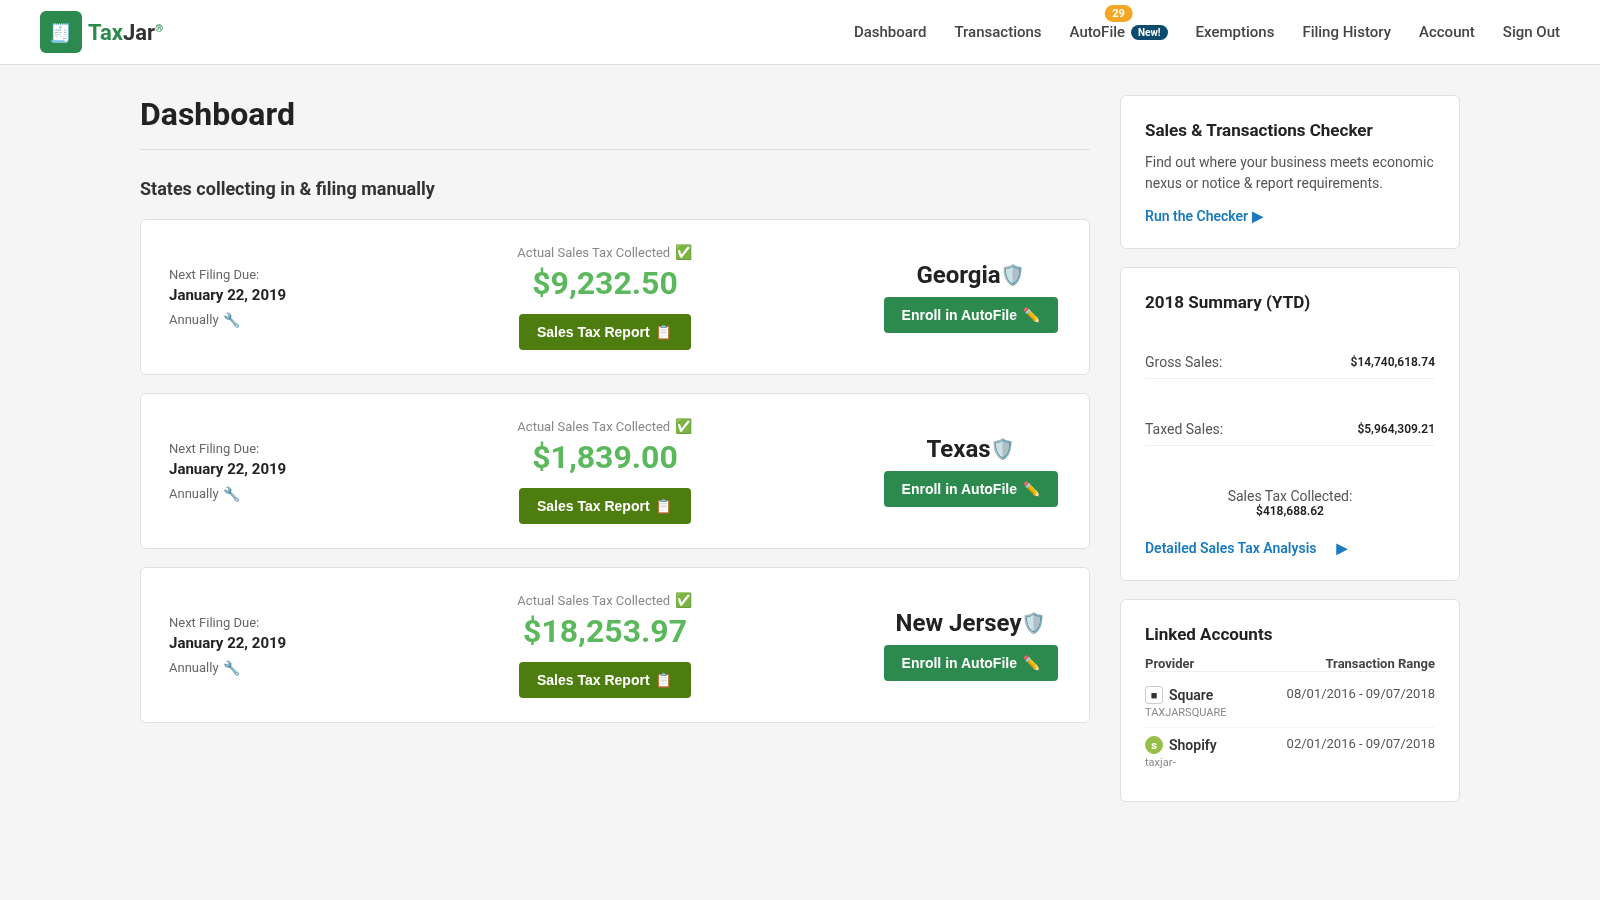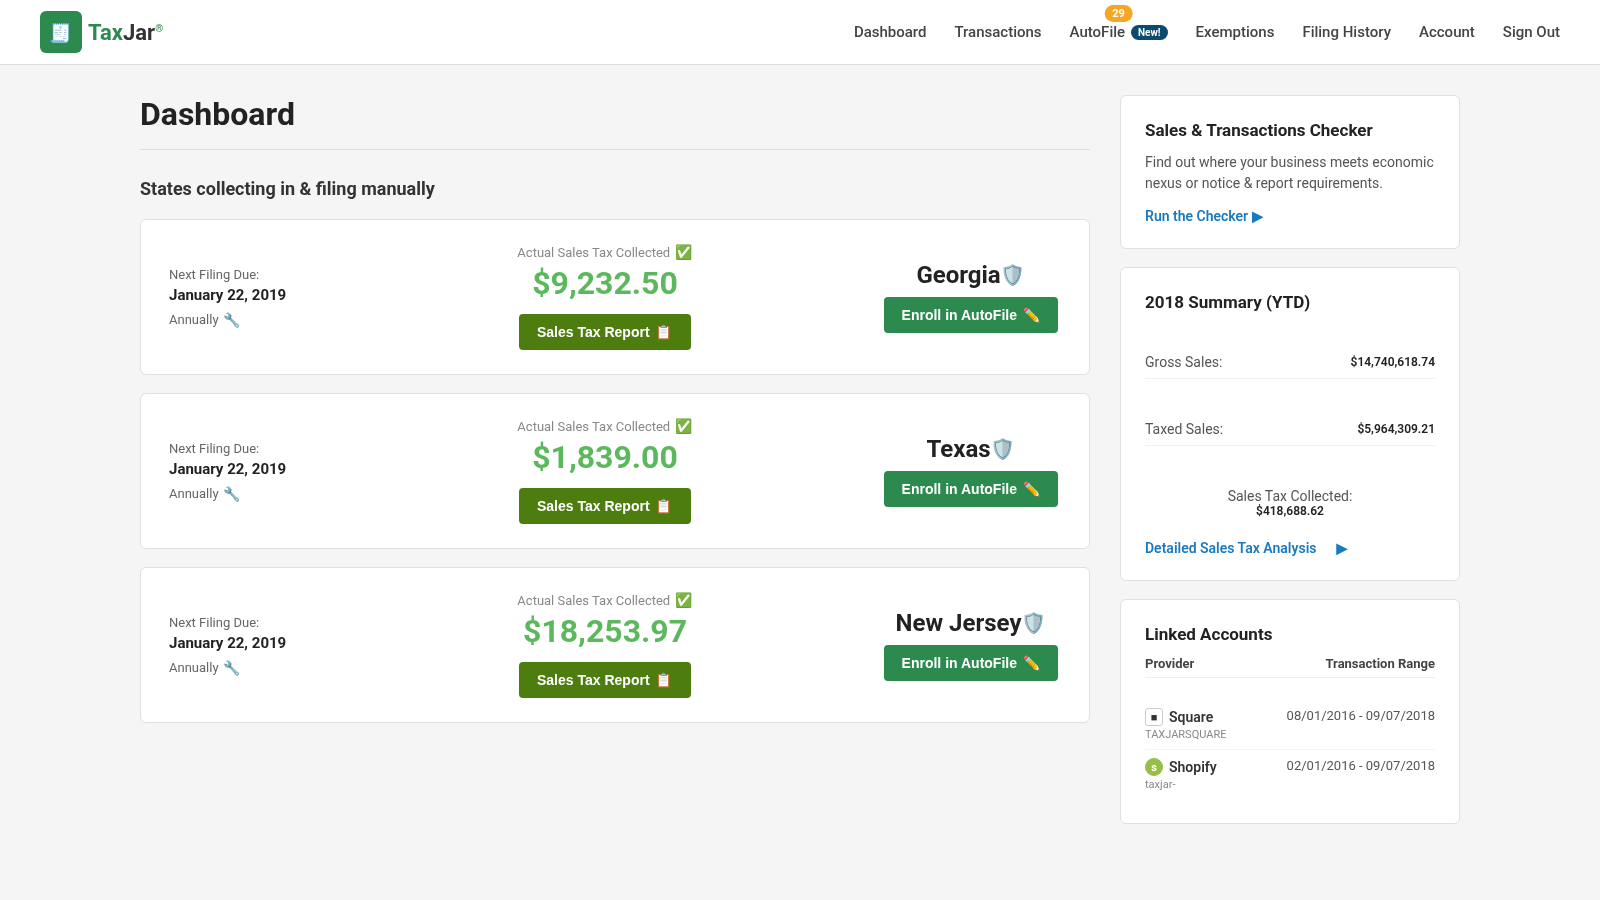--- a/index.html
+++ b/index.html
@@ -54,21 +54,21 @@
     .run-checker-link { color: #1a7abf; font-size: 14px; font-weight: 600; text-decoration: none; display: flex; align-items: center; gap: 4px; cursor: pointer; }
 
     
     .summary-row { display: flex; justify-content: space-between; align-items: center; padding: 8px 0; border-bottom: 1px solid #f0f0f0; margin-top: 34px; }
     .summary-row:last-of-type { border-bottom: none; flex-direction: column; }
     .summary-label { color: #555; font-size: 14px; }
     .summary-value { font-size: 12px; font-weight: 600; color: #222; }
     .detail-link { color: #1a7abf; font-size: 14px; font-weight: 600; text-decoration: none; display: flex; align-items: center; gap: 20px; margin-top: 14px; cursor: pointer; }
 
     
-    .linked-header { display: flex; justify-content: space-between; font-size: 13px; font-weight: 700; color: #444; margin-bottom: 22px; padding-bottom: 6px; border-bottom: 1px solid #eee; }
+    .linked-header { display: flex; justify-content: space-between; font-size: 13px; font-weight: 700; color: #444; margin-bottom: 6px; border-bottom: 1px solid #eee; }
     .linked-row { display: flex; justify-content: space-between; align-items: flex-start; padding: 8px 0; border-bottom: 1px solid #f5f5f5; }
     .linked-row:last-child { border-bottom: none; }
     .provider-info { display: flex; flex-direction: column; }
     .provider-name { display: flex; align-items: center; gap: 6px; font-weight: 600; font-size: 14px; }
     .provider-sub { color: #888; font-size: 11px; margin-top: 2px; }
     .provider-icon { width: 18px; height: 18px; border: 1px solid #ccc; border-radius: 3px; display: flex; align-items: center; justify-content: center; font-size: 11px; font-weight: 700; background: #fff; }
     .shopify-icon { background: #96bf48; border-color: #96bf48; color: white; border-radius: 50%; }
     .date-range { color: #555; font-size: 13px; text-align: right; }
   </style>
 </head>

